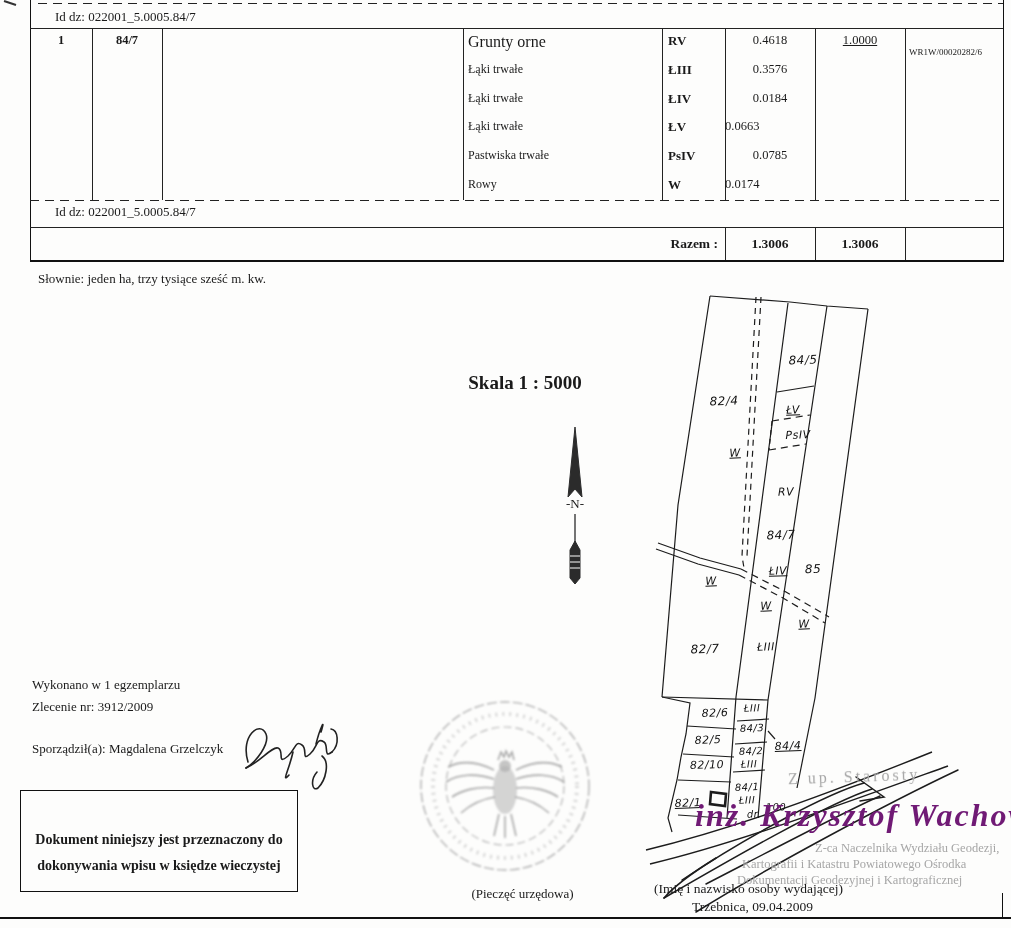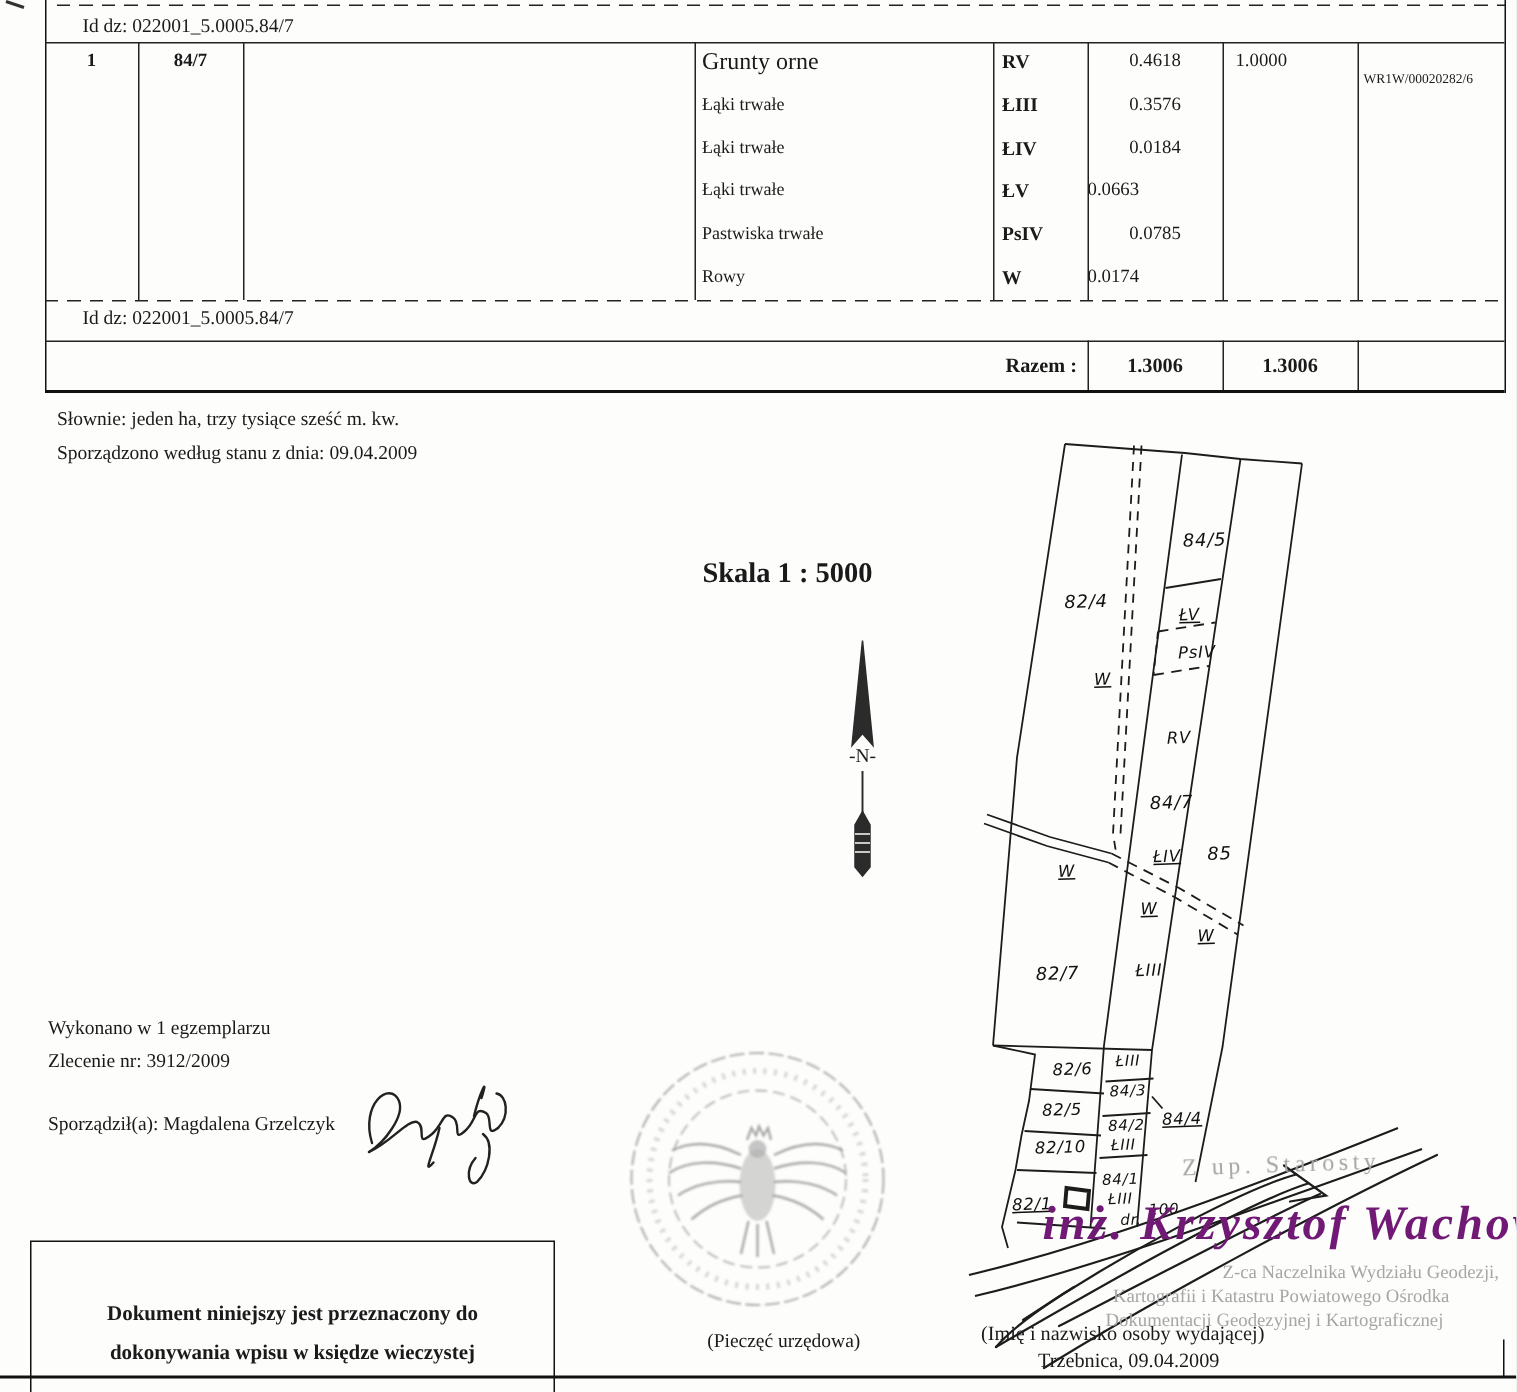--- a/index.html
+++ b/index.html
@@ -160,29 +160,28 @@
       <div class="cell" style="left: 468px; top: 119.4px; font-size: 12px;">Łąki trwałe</div>
       <div class="cell" style="left: 668px; top: 119.4px; font-weight: 700; font-size: 13px;">ŁV</div>
       <div class="cell" style="left: 725px; top: 119.4px; width: 90px; ">0.0663</div>
       <div class="cell" style="left: 468px; top: 148.2px; font-size: 12px;">Pastwiska trwałe</div>
       <div class="cell" style="left: 668px; top: 148.2px; font-weight: 700; font-size: 13px;">PsIV</div>
       <div class="cell" style="left: 725px; top: 148.2px; width: 90px; text-align: center;">0.0785</div>
       <div class="cell" style="left: 468px; top: 177px; font-size: 12px;">Rowy</div>
       <div class="cell" style="left: 668px; top: 177px; font-weight: 700; font-size: 13px;">W</div>
       <div class="cell" style="left: 725px; top: 177px; width: 90px; text-align: left;">0.0174</div>
     </div>
-  <div class="cell" style="left:768px;top:33px;width:90px;text-align:right;">1.0000</div>
+  <div class="cell" style="left:815px;top:33px;width:90px;text-align:center;text-decoration:underline;">1.0000</div>
   <div class="cell small" style="left:909px;top:37px;">WR1W/00020282/6</div>
   <div class="cell" style="left:55px;top:204px;font-size:13px;">Id dz: 022001_5.0005.84/7</div>
   <div class="cell b" style="left:560px;top:236px;width:158px;text-align:right;font-size:13.5px;">Razem :</div>
   <div class="cell b" style="left:725px;top:236px;width:90px;text-align:center;font-size:13.5px;">1.3006</div>
   <div class="cell b" style="left:815px;top:236px;width:90px;text-align:center;font-size:13.5px;">1.3006</div>
 
   <div class="doc-text" style="left:38px;top:271px;">Słownie: jeden ha, trzy tysiące sześć m. kw.</div>
-  <div class="doc-text" style="left:38px;top:294px;">Sporządzono według stanu z dnia: 09.04.2009</div>
 
   <div class="title" style="left:340px;top:372px;width:370px;font-size:19px;">Skala 1 : 5000</div>
   <div class="doc-text" style="left:555px;top:496px;width:40px;text-align:center;font-size:13px;">-N-</div>
 
   <div id="map-labels">
       <div class="mlabel" style="left: 724px; top: 401px; font-size: 12px;">82/4</div>
       <div class="mlabel" style="left: 803px; top: 360px; font-size: 12px;">84/5</div>
       <div class="mlabel u" style="left: 793px; top: 410px;">ŁV</div>
       <div class="mlabel" style="left: 798px; top: 435px;">PsIV</div>
       <div class="mlabel" style="left: 786px; top: 492px;">RV</div>
@@ -207,21 +206,21 @@
       <div class="mlabel" style="left: 747px; top: 800px; font-size: 10px;">ŁIII</div>
       <div class="mlabel u" style="left: 688px; top: 803px;">82/1</div>
       <div class="mlabel" style="left: 754px; top: 814px; font-size: 10px;">dr.</div>
       <div class="mlabel" style="left: 776px; top: 807px; font-size: 10px;">100</div>
     </div>
 
   <div class="doc-text" style="left:32px;top:677px;">Wykonano w 1 egzemplarzu</div>
   <div class="doc-text" style="left:32px;top:699px;">Zlecenie nr: 3912/2009</div>
   <div class="doc-text" style="left:32px;top:741px;">Sporządził(a): Magdalena Grzelczyk</div>
 
-  <div class="box" style="left:20px;top:827px;width:350px;height:102px;padding-top:36px;box-sizing:border-box;">
+  <div class="box" style="left:20px;top:790px;width:278px;height:102px;padding-top:36px;box-sizing:border-box;">
     <div>Dokument niniejszy jest przeznaczony do</div>
     <div>dokonywania wpisu w księdze wieczystej</div>
   </div>
 
   <div class="doc-text" style="left:430px;top:886px;width:185px;text-align:center;">(Pieczęć urzędowa)</div>
   <div class="doc-text" style="left:654px;top:881px;font-size:13.5px;">(Imię i nazwisko osoby wydającej)</div>
   <div class="doc-text" style="left:692px;top:899px;font-size:13.5px;">Trzebnica, 09.04.2009</div>
 
   <div class="stamp" style="left:788px;top:768px;font-size:16px;letter-spacing:3px;transform:rotate(-2deg);">Z up. Starosty</div>
   <div class="stamp" style="left:695px;top:797px;font-size:32px;font-weight:700;font-style:italic;letter-spacing:2px;color:#701a75;">inż. Krzysztof Wachowicz</div>

